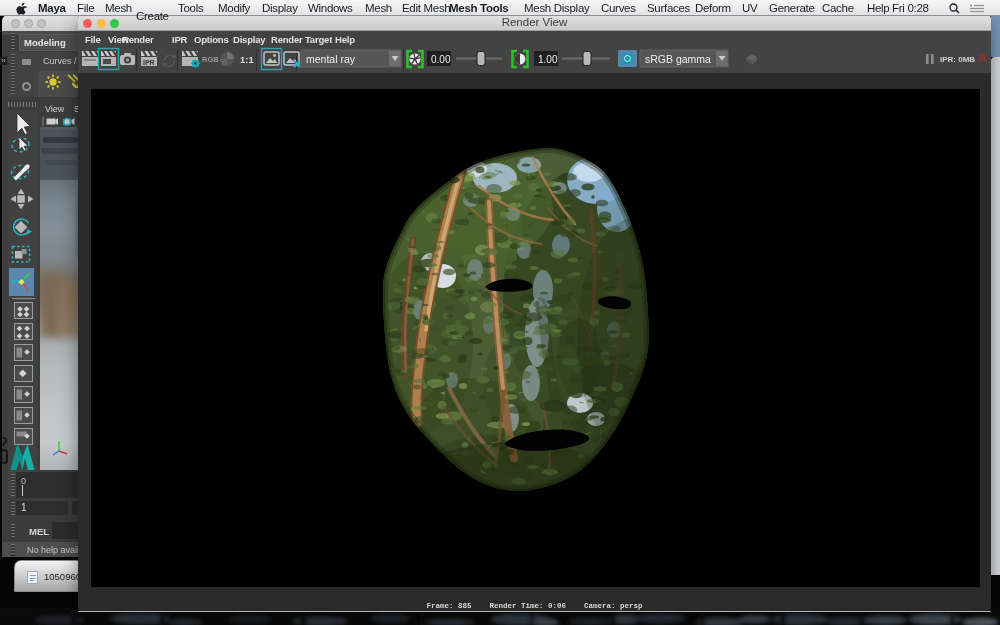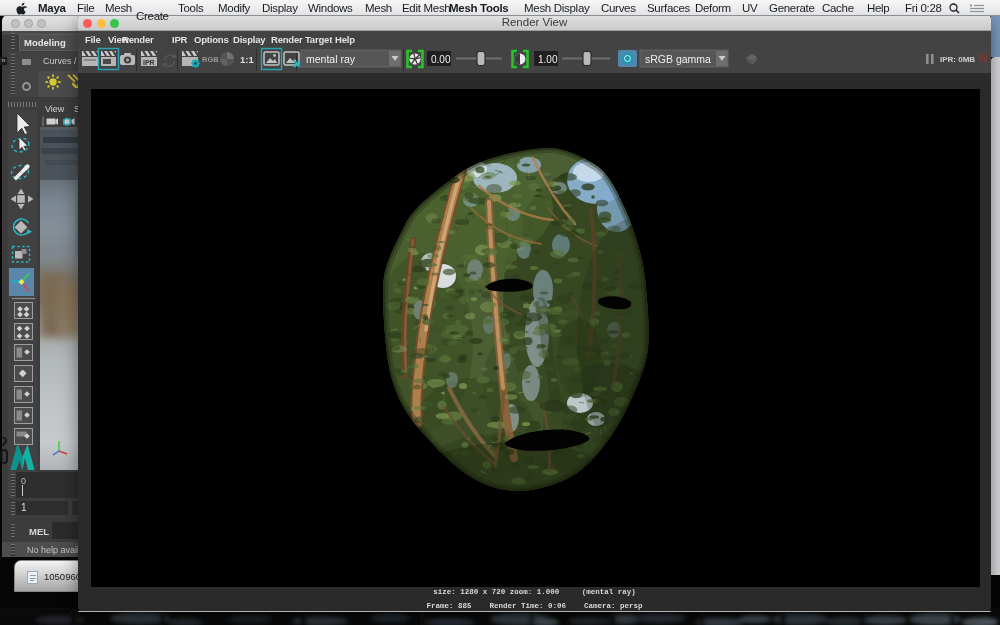--- a/index.html
+++ b/index.html
@@ -393,21 +393,20 @@
       <g fill="#8e8e8e">
         <rect x="848" y="7" width="2.6" height="10"></rect>
         <rect x="853" y="7" width="2.6" height="10"></rect>
       </g>
       <text x="862" y="15" font-family="Liberation Sans" font-size="8" font-weight="bold" fill="#cfcfcf">IPR: 0MB</text>
       <rect x="901" y="7" width="8" height="8" fill="#6b3a36"></rect>
     </svg>
 
     <div class="abs" style="left:13px;top:75px;width:889px;height:498px;background:#000;"></div>
 
-    <div class="statline" style="top:574px;">size: 1280 x 720 zoom: 1.000&nbsp;&nbsp;&nbsp;&nbsp;&nbsp;(mental ray)</div>
     <div class="statline" style="top:588px;">Frame: 885&nbsp;&nbsp;&nbsp;&nbsp;Render Time: 0:06&nbsp;&nbsp;&nbsp;&nbsp;Camera: persp</div>
     <div class="abs" style="left:0;top:596.5px;width:913px;height:1.5px;background:#b2b2b2;border-radius:0 0 5px 5px;"></div>
   </div>
 
   <svg class="abs" style="left:383px;top:148px;" width="266" height="344" viewBox="0 0 266 344">
       <clipPath id="mclip">
         <path d="M164,0 C130,2 95,12 76,26 C50,45 30,60 22,77 C8,105 0,120 0,142 C0,168 2,190 5,213 C9,240 20,262 34,278 C48,295 65,313 82,325 C98,337 118,343 135,343 C152,343 178,336 194,325 C212,312 230,288 241,266 C252,244 262,222 265,201 C267,178 264,152 262,130 C259,105 250,78 241,59 C232,39 224,24 212,17 C198,8 180,-1 164,0 Z"></path>
       </clipPath>
       <path d="M164,0 C130,2 95,12 76,26 C50,45 30,60 22,77 C8,105 0,120 0,142 C0,168 2,190 5,213 C9,240 20,262 34,278 C48,295 65,313 82,325 C98,337 118,343 135,343 C152,343 178,336 194,325 C212,312 230,288 241,266 C252,244 262,222 265,201 C267,178 264,152 262,130 C259,105 250,78 241,59 C232,39 224,24 212,17 C198,8 180,-1 164,0 Z" fill="#4b5e34"></path>
       <g clip-path="url(#mclip)">
@@ -972,21 +971,21 @@
     <span class="mi" style="left:402px;">Edit Mesh</span>
     <span class="mi" style="left:449px;font-weight:bold;">Mesh Tools</span>
     <span class="mi" style="left:524px;">Mesh Display</span>
     <span class="mi" style="left:601px;">Curves</span>
     <span class="mi" style="left:647px;">Surfaces</span>
     <span class="mi" style="left:695px;">Deform</span>
     <span class="mi" style="left:742px;">UV</span>
     <span class="mi" style="left:769px;">Generate</span>
     <span class="mi" style="left:822px;">Cache</span>
     <span class="mi" style="left:867px;">Help</span>
-    <span class="mi" style="left:905px;">Fri 0:28</span>
+    <span class="mi" style="left:873px;padding-left:19px;">Fri 0:28</span>
     <svg class="abs" style="left:949px;top:3px;" width="11" height="11" viewBox="0 0 11 11">
       <circle cx="4.5" cy="4.5" r="3.5" fill="none" stroke="#1c1f24" stroke-width="1.3"></circle>
       <line x1="7" y1="7" x2="10" y2="10" stroke="#1c1f24" stroke-width="1.4"></line>
     </svg>
     <svg class="abs" style="left:970px;top:4px;" width="15" height="9" viewBox="0 0 15 9">
       <rect x="0" y="0.5" width="2" height="2" fill="#8d939b"></rect>
       <line x1="4" y1="1.5" x2="14" y2="1.5" stroke="#8d939b" stroke-width="1.2"></line>
       <line x1="0" y1="4.5" x2="14" y2="4.5" stroke="#8d939b" stroke-width="1.2"></line>
       <line x1="0" y1="7.5" x2="14" y2="7.5" stroke="#8d939b" stroke-width="1.2"></line>
     </svg>

